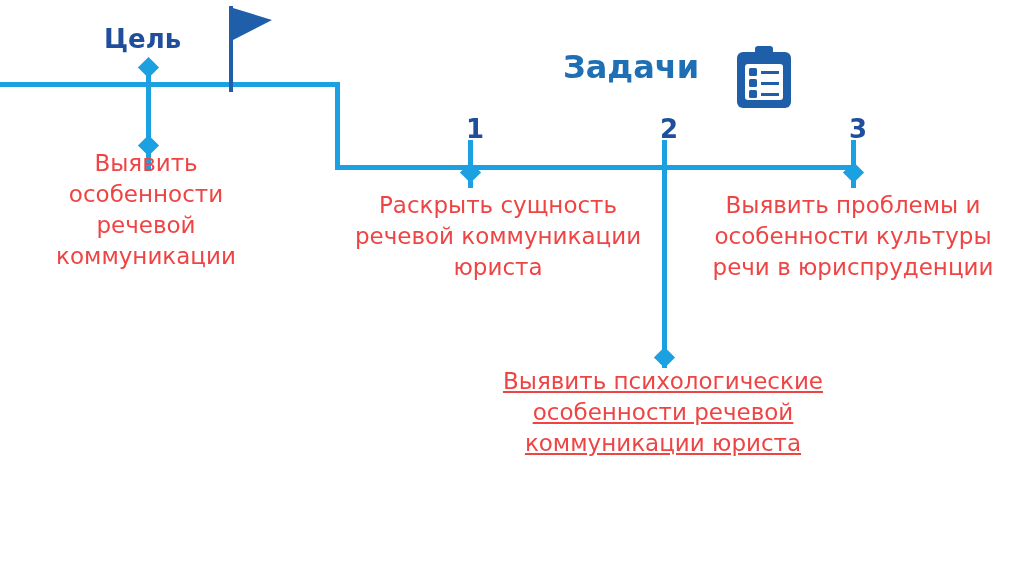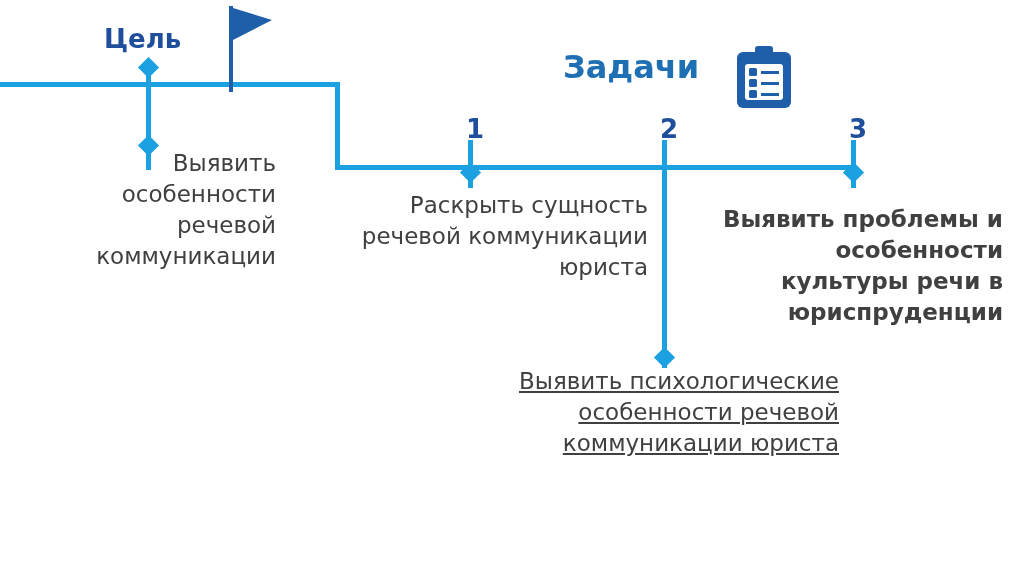--- a/index.html
+++ b/index.html
@@ -60,24 +60,24 @@
     position: absolute;
     font-size: 26px;
     font-weight: bold;
     color: #1F4E9C;
     text-align: center;
     width: 40px;
   }
   
   .caption {
     position: absolute;
-    color: #404040;
+    color: #ef4444;
     font-size: 23px;
     line-height: 1.35;
-    text-align: right;
+    text-align: center;
   }
   
   #flag-icon {
     position: absolute;
     left: 214px;
     top: 6px;
     width: 60px;
     height: 86px;
   }
   #clipboard-icon {
@@ -131,15 +131,15 @@
   <div class="caption" style="left:16px; top:148px; width:260px;">Выявить особенности речевой коммуникации</div>
 
   <div class="num" style="left:455px; top:114px;">1</div>
   <div class="num" style="left:649px; top:114px;">2</div>
   <div class="num" style="left:838px; top:114px;">3</div>
 
   <div class="caption" style="left:318px; top:190px; width:300px;margin-left:30px;">Раскрыть сущность речевой коммуникации юриста</div>
 
   <div class="caption" style="left:487px; top:366px; width:352px;text-decoration:underline;">Выявить психологические особенности речевой коммуникации юриста</div>
 
-  <div class="caption" style="left:703px; top:204px; width:300px;font-weight:bold;">Выявить проблемы и особенности культуры речи в юриспруденции</div>
+  <div class="caption" style="left:703px; top:190px; width:300px;">Выявить проблемы и особенности культуры речи в юриспруденции</div>
 
 </div>
 
 </body></html>

